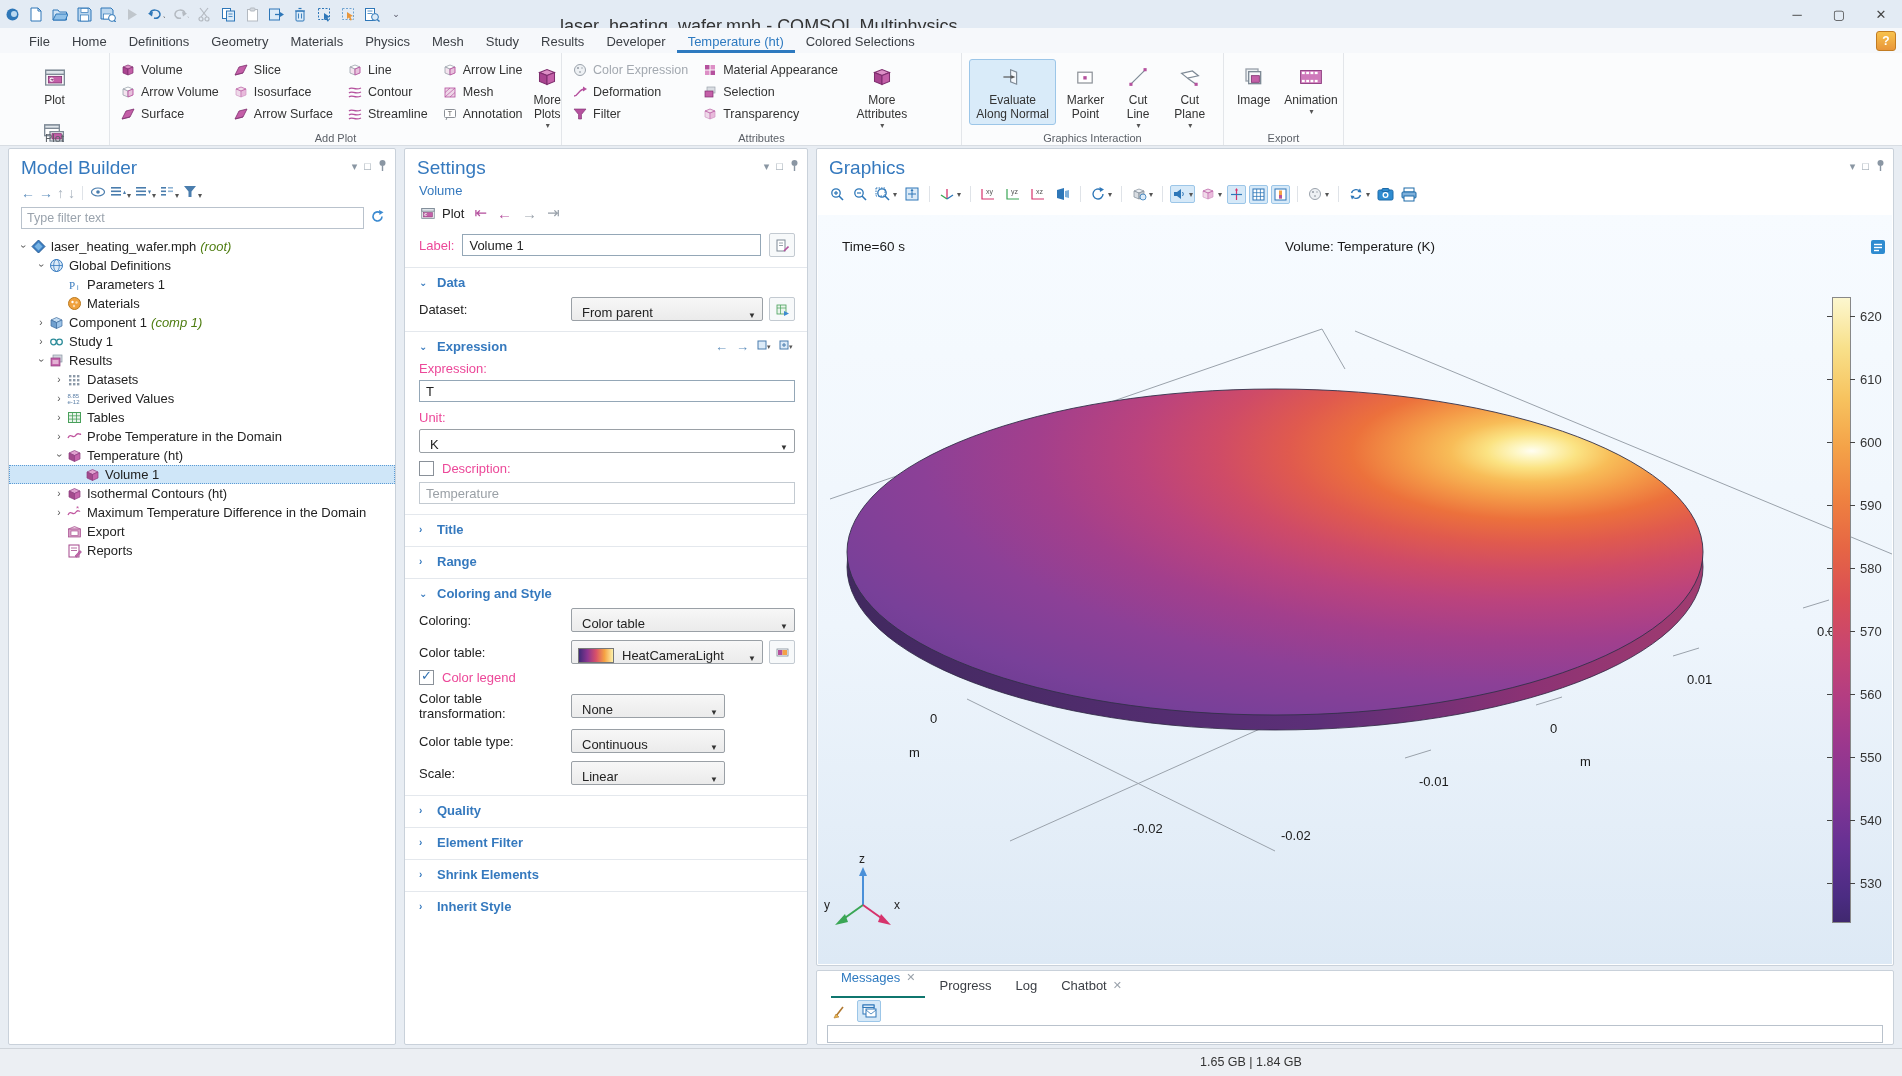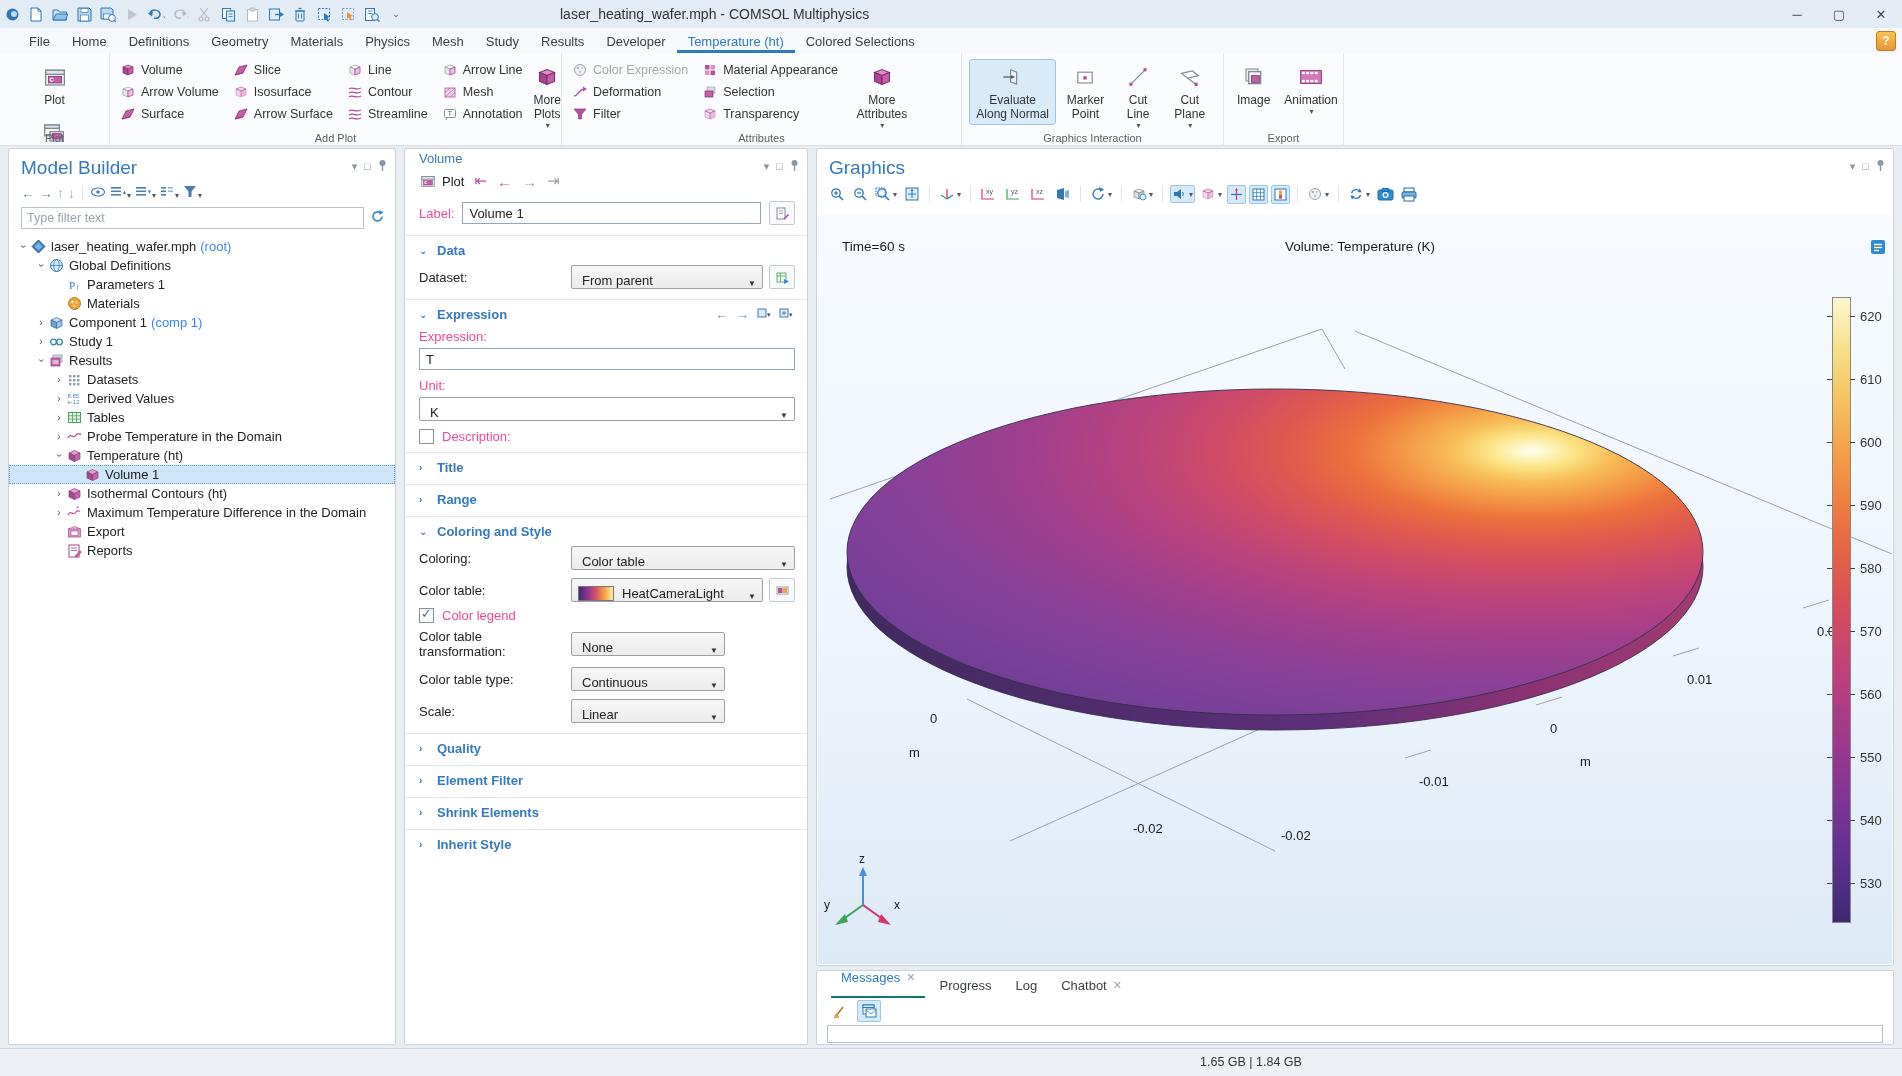--- a/index.html
+++ b/index.html
@@ -1,21 +1,21 @@
 <!DOCTYPE html>
 <html><head>
 <meta charset="utf-8">
 <style>
   html,body{margin:0;padding:0}
   body{width:1902px;height:1076px;position:relative;font-family:"Liberation Sans","DejaVu Sans",sans-serif;font-size:13px;color:#222;background:#e8edf3;overflow:hidden;-webkit-font-smoothing:antialiased}
   
   #titlebar{position:absolute;left:0;top:0;width:1902px;height:28px;background:#e3ebf4;display:flex;align-items:center;border-bottom:1px solid #d3dce6}
   .tbi{width:24px;height:22px;display:inline-flex;align-items:center;justify-content:center;flex:0 0 auto}
   .tbi svg{display:block}
-  #tb-title{position:absolute;left:560px;top:0;height:28px;line-height:28px;font-size:14px;color:#333}
+  #tb-title{position:absolute;left:560px;top:12px;height:28px;line-height:28px;font-size:18px;color:#333}
   #win-controls{position:absolute;right:0;top:0;height:28px;display:flex}
   .wc{width:42px;height:28px;display:flex;align-items:center;justify-content:center;color:#444;font-size:13px}
   
   #menubar{position:absolute;left:0;top:28px;width:1902px;height:25px;background:#f6f8fb;display:flex;align-items:flex-end;padding-left:18px;box-sizing:border-box}
   .mtab{padding:3px 11px 4px;font-size:13px;color:#3b3f45;white-space:nowrap}
   .mtab.active{color:#2e7ac0;border-bottom:3px solid #2e7ac0;padding-bottom:1px}
   #help-ic{position:absolute;right:6px;top:3px;width:18px;height:18px;background:linear-gradient(#f8c24d,#e8963a);border:1px solid #c27c22;border-radius:3px;color:#fff;font-weight:bold;font-size:12px;display:flex;align-items:center;justify-content:center}
   
   #ribbon{position:absolute;left:0;top:53px;width:1902px;height:92px;background:#fbfcfd;border-bottom:1px solid #d8dde3;display:flex}
   .rgroup{position:relative;height:92px;border-right:1px solid #e3e6ea;box-sizing:border-box;padding:4px 6px 16px}
@@ -41,21 +41,21 @@
   #mb-toolbar .dis{color:#a7b2bd}
   #mb-toolbar .mbsep{width:1px;height:14px;background:#dfe3e8;margin:0 3px}
   #mb-filterrow{display:flex;align-items:center;gap:6px;padding:2px 10px 4px 12px}
   #mb-filter{flex:1;height:20px;border:1px solid #b9c2cc;font-size:12.5px;padding:0 5px;color:#333}
   #mb-filter::placeholder{color:#9aa3ad}
   #tree{padding:4px 0 0 0}
   .trow{display:flex;align-items:center;height:19px;font-size:13px;white-space:nowrap;position:relative}
   .texp{width:16px;text-align:center;color:#555;font-size:10px;flex:0 0 auto}
   .texp.open{transform:rotate(90deg)}
   .ti{width:15px;height:15px;margin-right:5px;flex:0 0 auto}
-  .tsuf{color:#3b82f6;margin-left:4px}
+  .tsuf{font-style:italic;color:#4d7c0f;margin-left:4px}
   .trow.sel{background:#cfe6f8;outline:1px dotted #5b9bd5;outline-offset:-1px}
   
   .s-sub{font-size:13px;color:#3579be;padding:2px 14px 0}
   #s-plotrow{display:flex;align-items:center;gap:10px;padding:6px 14px 2px;font-size:13px}
   #s-plotrow .pb{display:flex;align-items:center;gap:5px}
   .arr-m{color:#b5519e;font-size:15px}
   .arr-g{color:#9aa2ab;font-size:15px}
   .s-row{display:flex;align-items:center;padding:5px 12px 4px 14px;gap:8px}
   .s-lab{font-size:13px;color:#ec4899}
   .s-input{height:20px;border:1px solid #94a7b7;font-size:13px;padding:0 6px;color:#222;flex:1}
@@ -788,20 +788,21 @@
           <line x1="4" y1="5" x2="10" y2="5" stroke="#a3478b" stroke-width="0.8"></line>
           <line x1="4" y1="7.5" x2="10" y2="7.5" stroke="#a3478b" stroke-width="0.8"></line>
           <polygon points="8,13 13,7.5 14.5,9 9.5,14.2" fill="#c564ab" stroke="#8d3c7f" stroke-width="0.5"></polygon>
         </svg>
       <span class="tl">Reports</span>
     </div>
   </div>
 </div>
 
 <div id="settings" class="panel">
+  <div class="p-title">Settings</div>
   <div class="p-ctrl">
     <span>▾</span>
     <span>□</span>
     <span><svg width="9" height="12">
           <circle cx="4.5" cy="4" r="3" fill="#8a96a3"></circle>
           <line x1="4.5" y1="7" x2="4.5" y2="12" stroke="#8a96a3" stroke-width="1.4"></line>
         </svg></span>
   </div>
   <div class="s-sub">Volume</div>
   <div id="s-plotrow">
@@ -882,20 +883,23 @@
     <div class="frow">
       <div class="combo" style="background:#fff">
           <span class="cv">K</span>
           <span class="ca">▼</span>
         </div>
     </div>
     <div class="frow" style="padding-bottom:2px">
       <span class="cbx"></span>
       <span class="s-lab">Description:</span>
     </div>
+    <div class="frow">
+        <input class="s-input gray" value="Temperature" style="">
+      </div>
   </div>
 
   <div class="sec">
     <div class="sec-h">
         <span class="chev">›</span>
         <span>Title</span>
       </div>
   </div>
   <div class="sec">
     <div class="sec-h">

